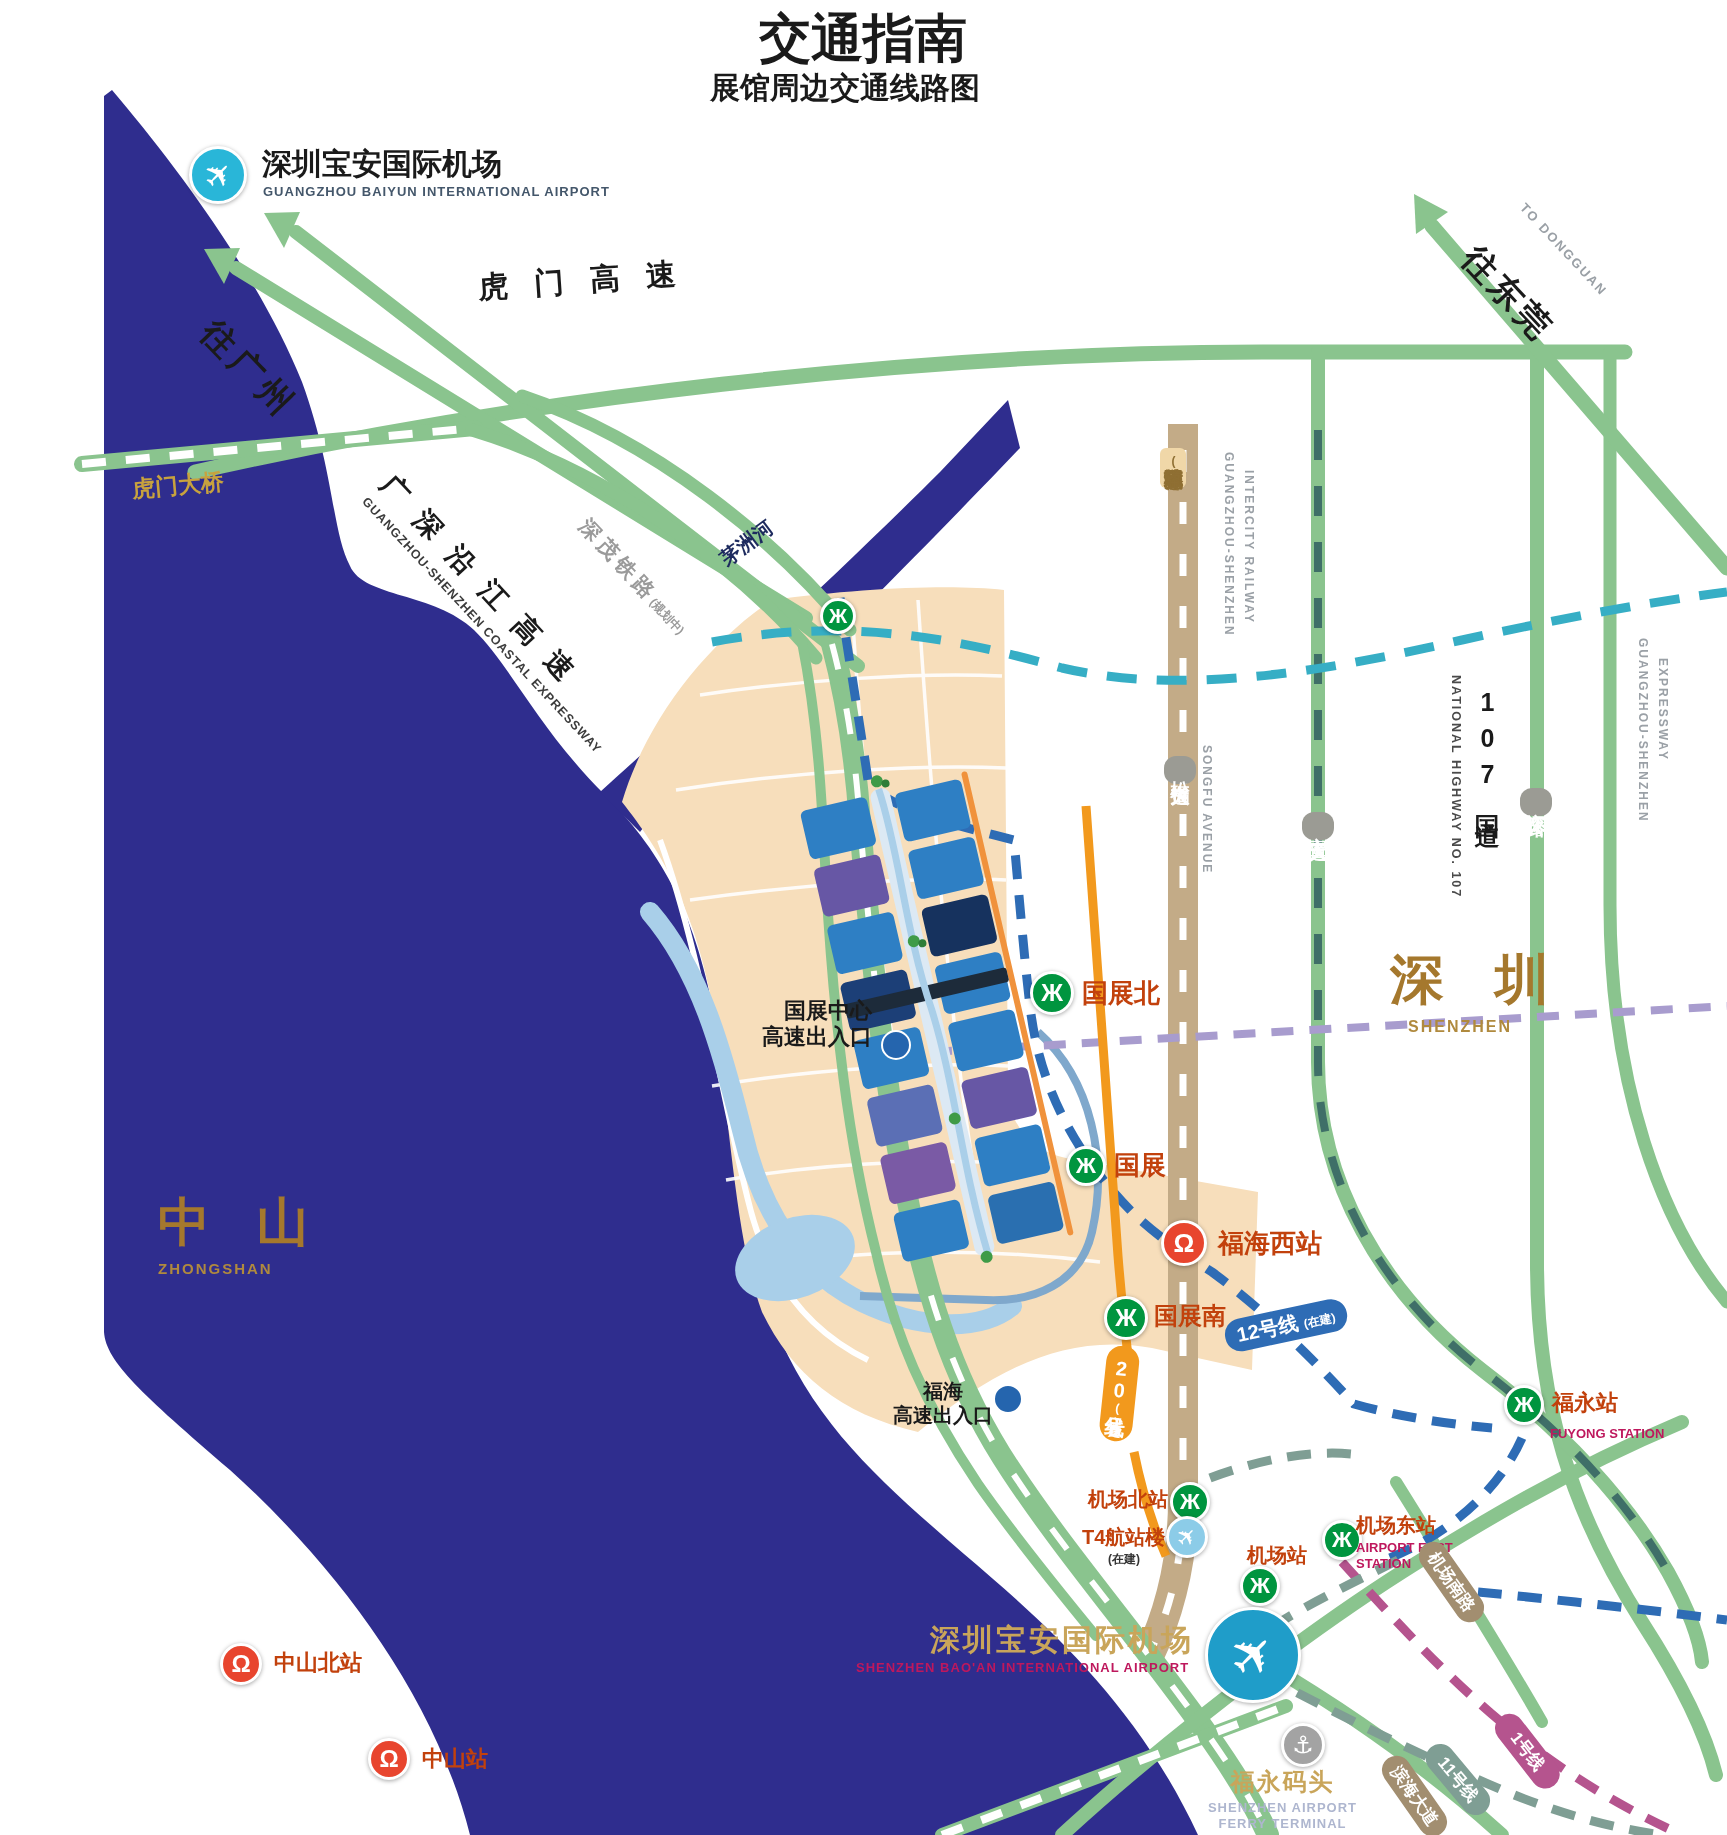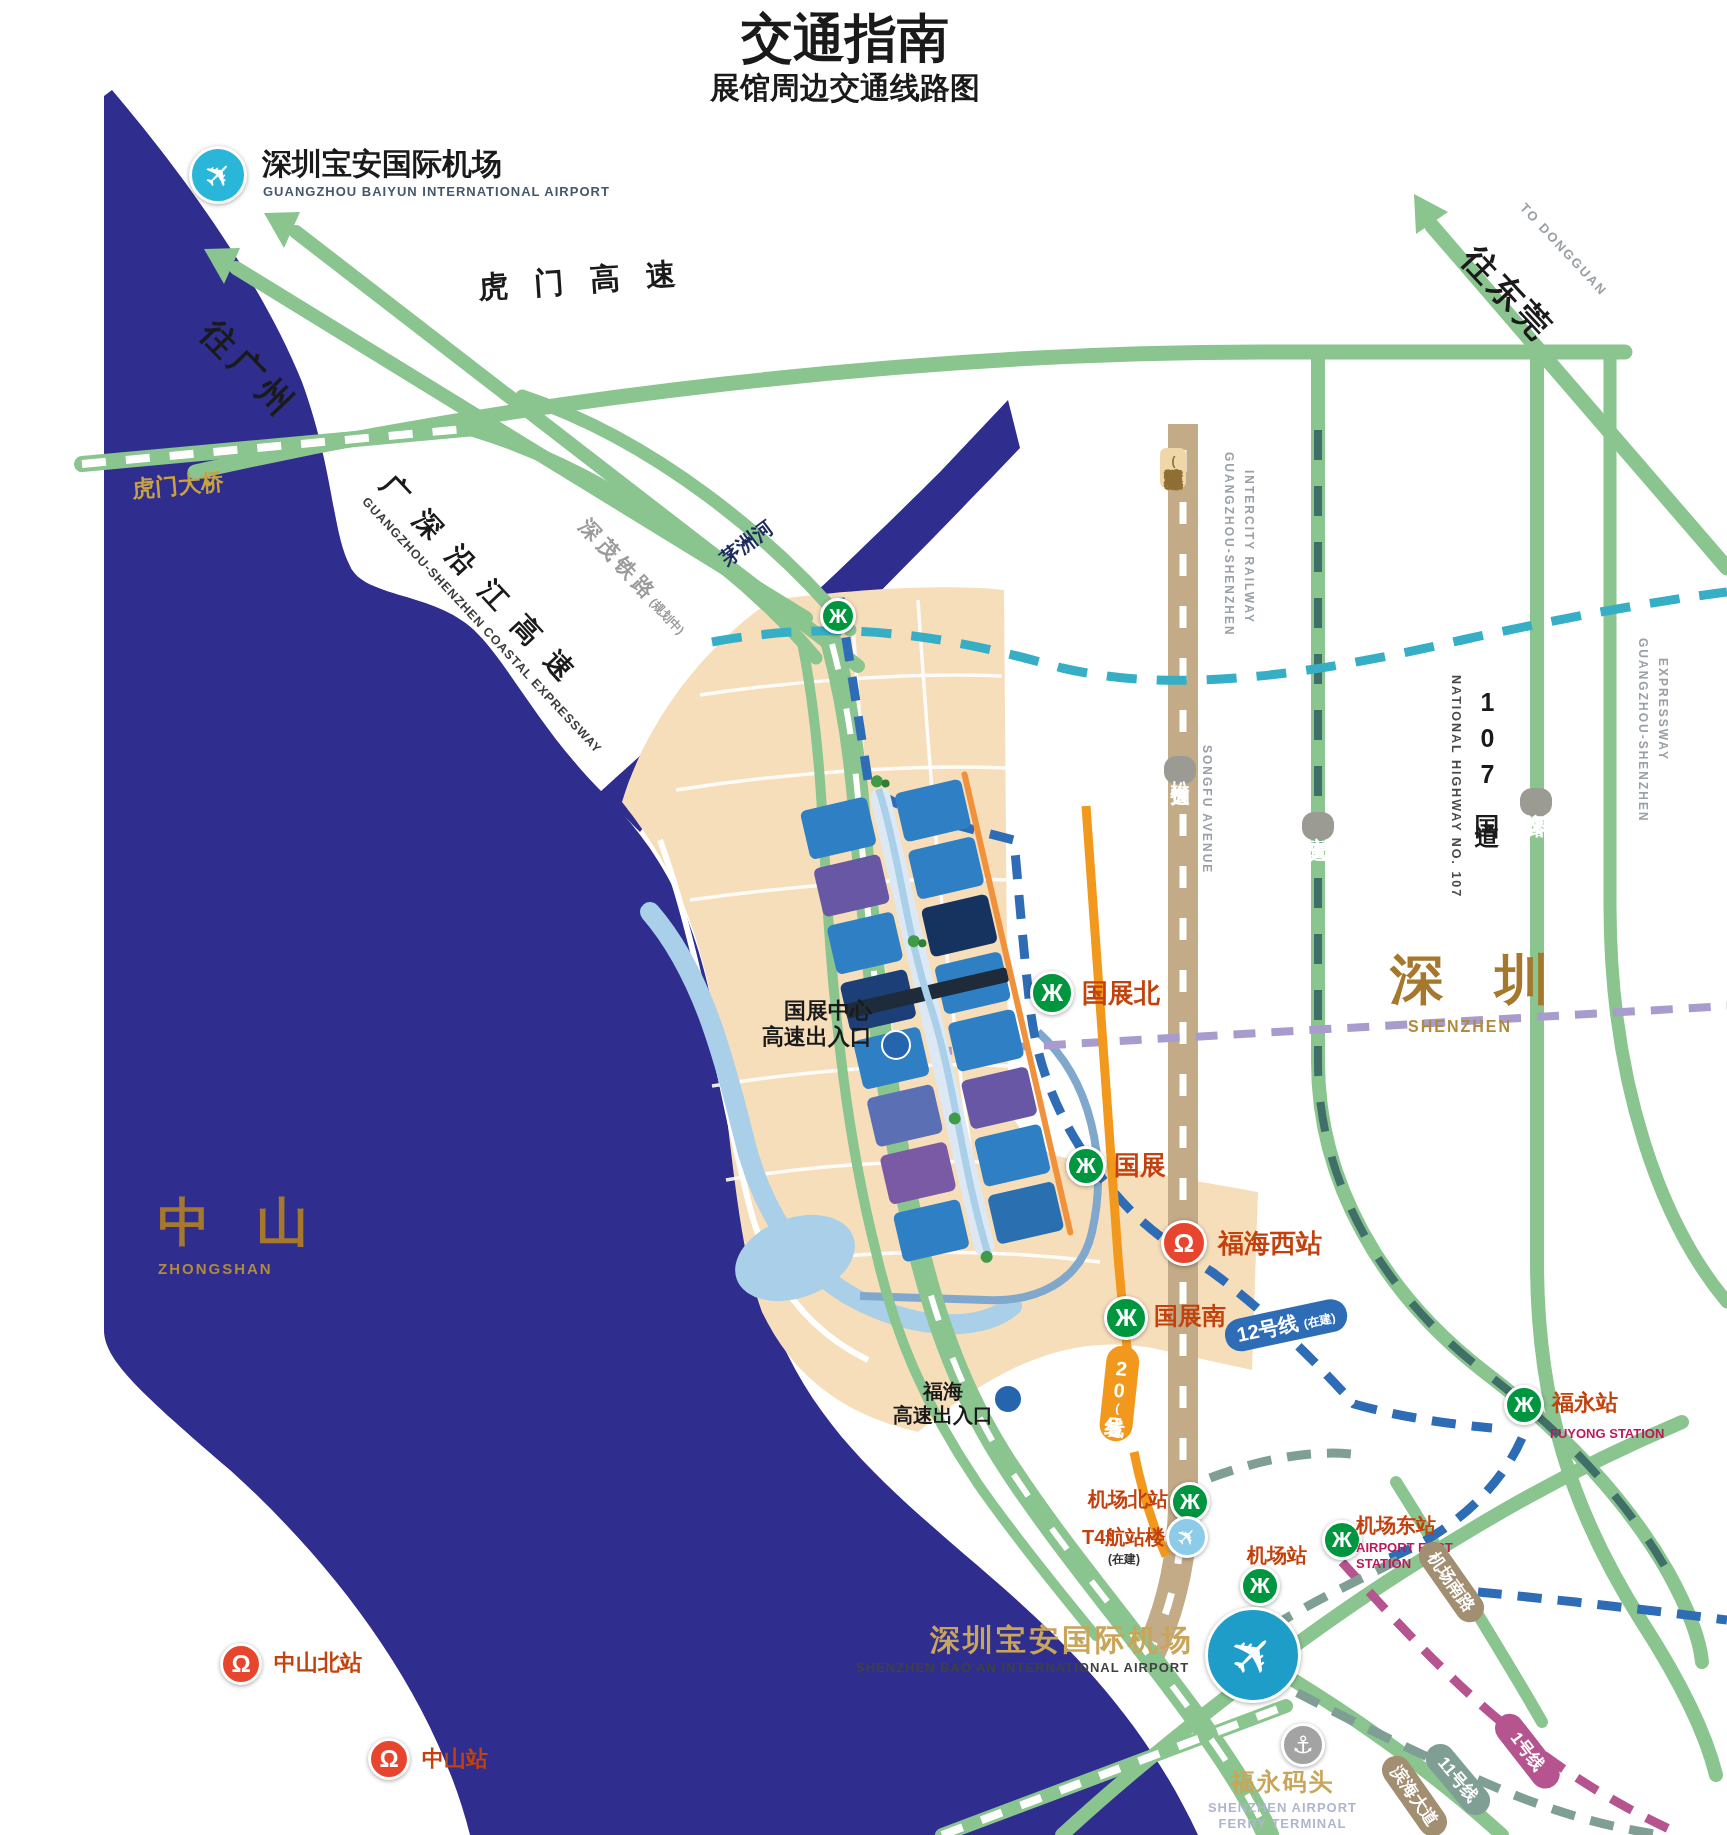--- a/index.html
+++ b/index.html
@@ -1,20 +1,20 @@
 <!DOCTYPE html>
 <html><head>
 <meta charset="utf-8">
 <style>
   html,body{margin:0;padding:0;background:#fff;}
   #stage{position:relative;width:1727px;height:1835px;background:#fff;overflow:hidden;
          font-family:"Liberation Sans","DejaVu Sans",sans-serif;}
   #map-svg{position:absolute;left:0;top:0;}
   .lbl{position:absolute;font-weight:bold;color:#1a1a1a;white-space:nowrap;line-height:1.18;}
-  .ttl{font-size:52px;font-weight:900;transform:translateX(-50%);}
+  .ttl{font-size:52px;font-weight:900;transform:translateX(-50%);margin-left:18px;}
   .sub{font-size:30px;font-weight:900;transform:translateX(-50%);}
   .gold{color:#c9a55a;}
   .brown{color:#a5782d;}
   .grayt{color:#9aa0a6;}
   .v{writing-mode:vertical-rl;text-orientation:upright;}
   .vlat{writing-mode:vertical-rl;text-orientation:mixed;}
   .roundel{position:absolute;border-radius:50%;display:flex;align-items:center;justify-content:center;
            color:#fff;border:3px solid #fff;box-shadow:0 1px 4px rgba(0,0,0,.35);font-weight:bold;box-sizing:border-box;}
   .m-metro{background:#00953f;}
   .m-rail{background:#e8452e;}
@@ -250,21 +250,21 @@
     </div>
 <div class="lbl station-lbl" style="left:422px;top:1746px;font-size:22px;">中山站</div>
 
 <div class="lbl station-lbl" style="left:1082px;top:1526px;font-size:20px;">T4航站楼</div>
 <div class="lbl note" style="left:1108px;top:1552px;color:#333;">(在建)</div>
 <div class="roundel m-plane-lt" style="left:1166px;top:1516px;width:42px;height:42px;">
       <span class="glyph plane-g" style="font-size:24px;">✈</span>
     </div>
 
 <div class="lbl" style="left:930px;top:1622px;font-size:30px;letter-spacing:3px;color:#c9a55a;">深圳宝安国际机场</div>
-<div class="lbl" style="left:856px;top:1660px;font-size:13px;letter-spacing:1px;color:#404040;">SHENZHEN BAO'AN INTERNATIONAL AIRPORT</div>
+<div class="lbl" style="left:856px;top:1660px;font-size:13px;letter-spacing:1px;color:#be185d;">SHENZHEN BAO'AN INTERNATIONAL AIRPORT</div>
 <div class="roundel m-plane" style="left:1205px;top:1607px;width:96px;height:96px;">
       <span class="glyph plane-g" style="font-size:54px;">✈</span>
     </div>
 
 <div class="roundel m-anchor" style="left:1281px;top:1723px;width:44px;height:44px;">
       <span class="glyph" style="font-size:24px;">⚓</span>
     </div>
 <div class="lbl" style="left:1175px;top:1768px;width:215px;text-align:center;">
   <div class="gold" style="font-size:24px;letter-spacing:2px;">福永码头</div>
   <div style="font-size:13px;color:#aeb6cf;letter-spacing:1px;margin-top:4px;">SHENZHEN AIRPORT</div>

